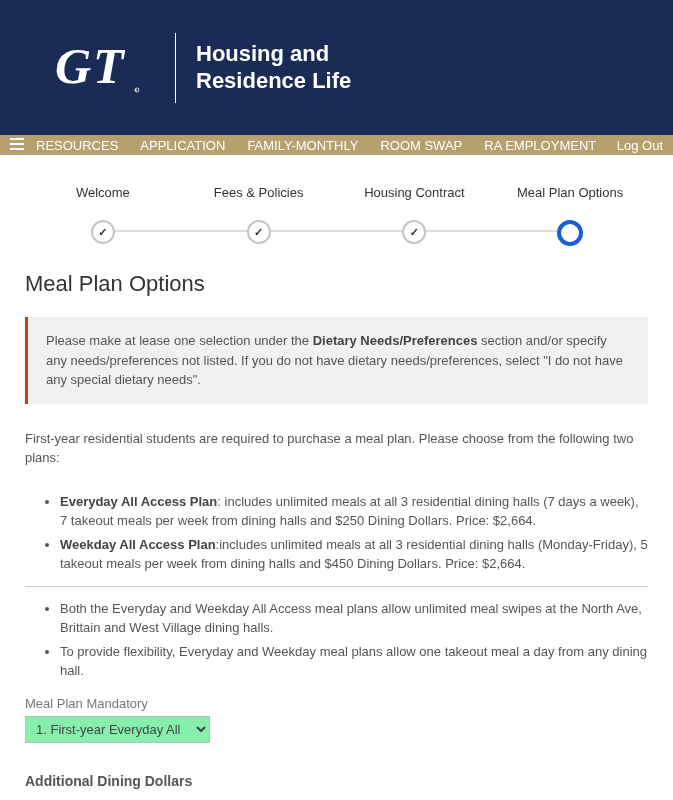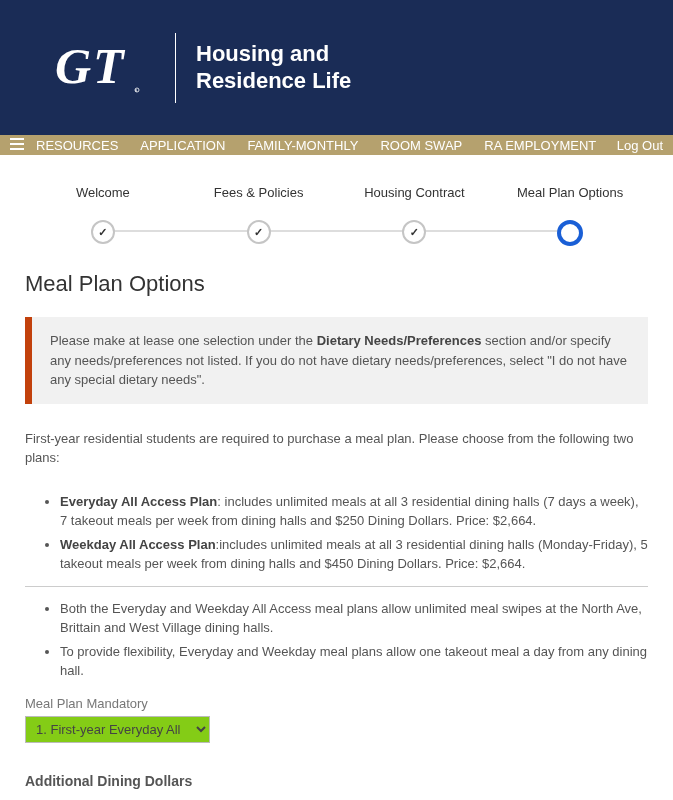--- a/index.html
+++ b/index.html
@@ -26,34 +26,34 @@
   .step-circle { width: 24px; height: 24px; border-radius: 50%; border: 2px solid #c5c5c5; background: #fff; display: flex; align-items: center; justify-content: center; font-size: 12px; z-index: 2; position: relative; }
   .step-circle.done::after { content: "✓"; font-weight: bold; color: #333; font-size: 11px; }
   .step-circle.current { border: 4px solid #1a5fd6; width: 26px; height: 26px; }
   .step-line { position: absolute; top: 45px; height: 2px; background: #ddd; z-index: 1; }
   .line1 { left: 12.5%; width: 25%; }
   .line2 { left: 37.5%; width: 25%; }
   .line3 { left: 62.5%; width: 25%; }
   
   .page-title { font-size: 22px; font-weight: 400; color: #333; margin: 25px 0 20px; }
   
-  .alert { background: #f1f1f1; border-left: 7px solid #c2410c; padding: 14px 18px; font-size: 13px; color: #555; line-height: 1.5; margin-bottom: 25px; }
+  .alert { background: #f1f1f1; border-left: 3px solid #c2410c; padding: 14px 18px; font-size: 13px; color: #555; line-height: 1.5; margin-bottom: 25px; }
   .alert .bold { font-weight: bold; color: #444; }
   
   .section-title { font-weight: bold; font-size: 14px; color: #555; margin-bottom: 10px; }
   .section-text { font-size: 13px; color: #555; line-height: 1.5; margin-bottom: 24px; }
   
   ul.plan-list { list-style: disc; padding-left: 35px; margin-bottom: 12px; }
   ul.plan-list li { font-size: 13px; color: #555; line-height: 1.5; margin-bottom: 4px; }
   ul.plan-list li .plan-name { font-weight: bold; color: #444; }
   
   hr.sep { border: none; border-top: 1px solid #ccc; margin: 10px 0 12px; }
   
   .field-label { font-size: 13px; color: #777; margin-bottom: 5px; margin-top: 15px; }
-  select.dropdown { font-size: 13px; padding: 4px 6px; border: 1px solid #bbb; background: #84cc16; color: #444; }
+  select.dropdown { font-size: 13px; padding: 4px 6px; border: 1px solid #bbb; background: #86efac; color: #444; }
   .dropdown-small { width: 185px; }
   
   .section-spacer { margin-top: 30px; }
 </style>
 </head>
 <body>
 
 <div class="header">
   <div class="logo-group">
     <div class="gt-logo">

